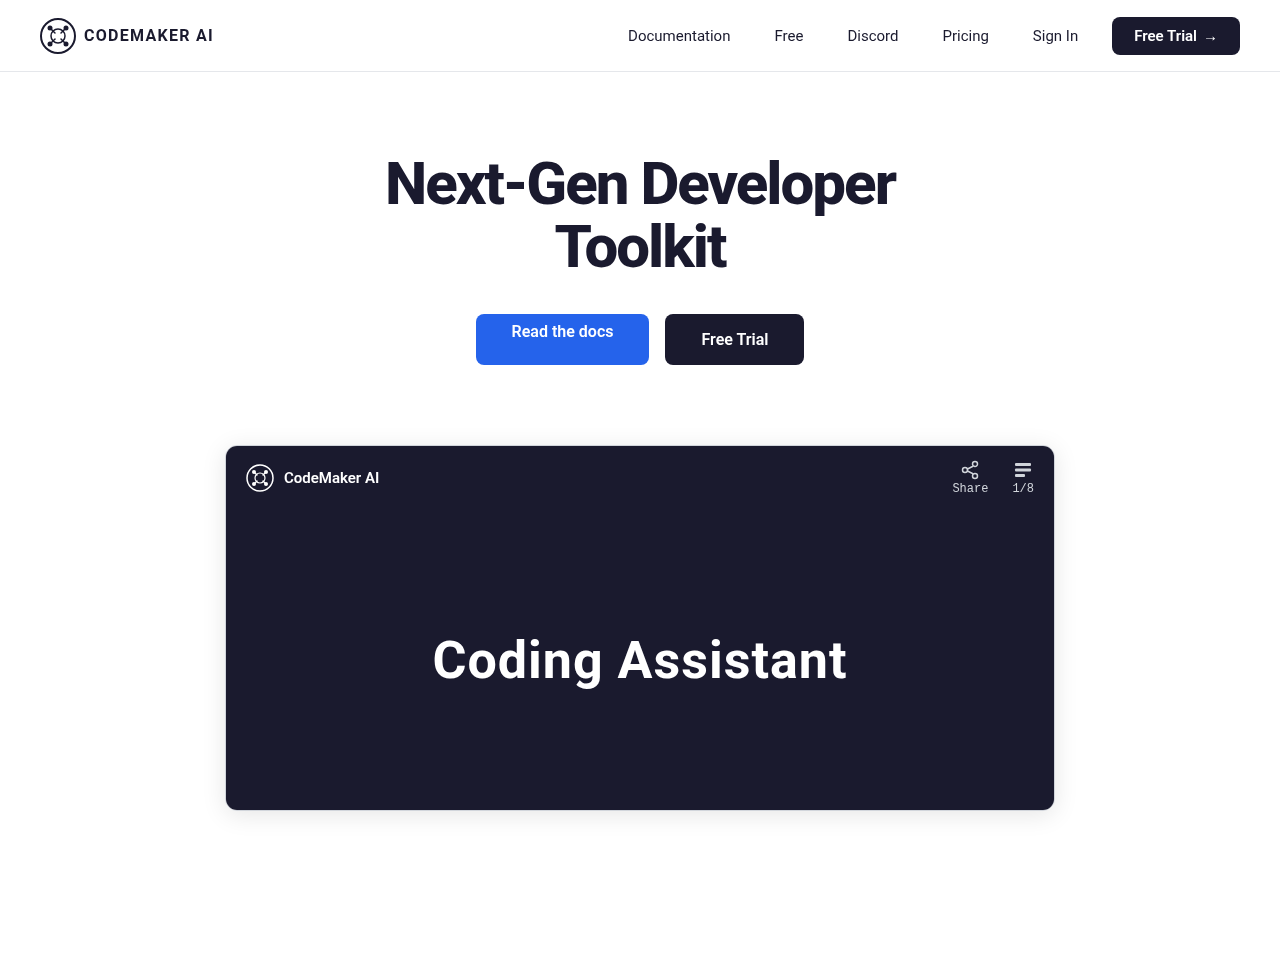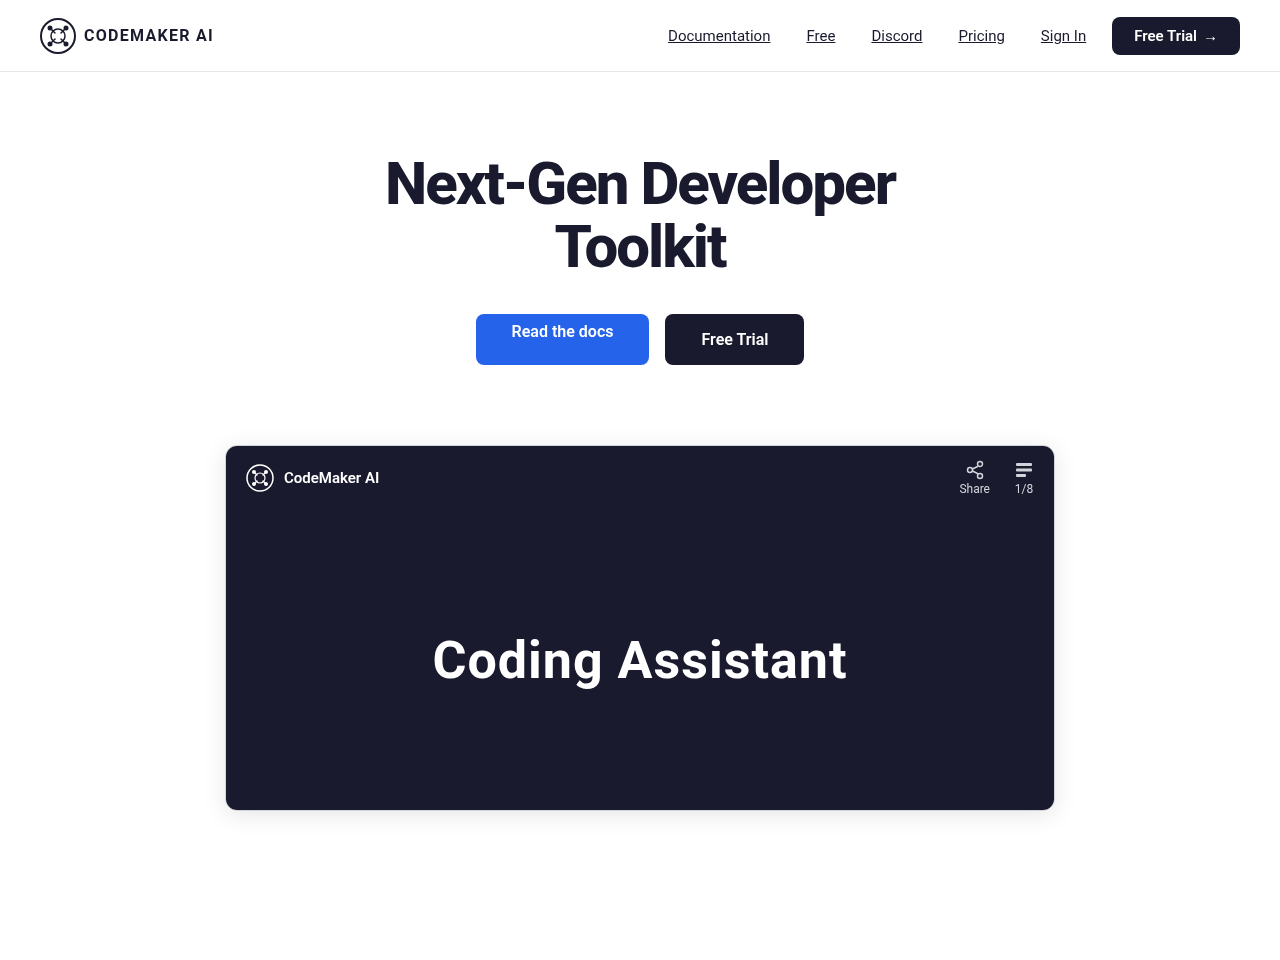--- a/index.html
+++ b/index.html
@@ -41,22 +41,21 @@
     .logo-text {
       font-size: 16px;
       font-weight: 700;
       letter-spacing: 0.08em;
       color: #1a1a2e;
     }
 
     .nav-links {
       display: flex;
       align-items: center;
-      gap: 0;
-      text-decoration: underline;
+      gap: 8px;
     }
 
     .nav-link {
       padding: 8px 18px;
       font-size: 15px;
       color: #1a1a2e;
       text-decoration: none;
       border-radius: 6px;
       cursor: pointer;
       background: none;
@@ -171,20 +170,21 @@
 
     .video-topbar-name {
       font-size: 15px;
       font-weight: 600;
       color: #fff;
     }
 
     .video-topbar-right {
       display: flex;
       gap: 24px;
+      font-family: Liberation Mono, monospace;
     }
 
     .video-topbar-action {
       display: flex;
       flex-direction: column;
       align-items: center;
       gap: 2px;
       font-size: 12px;
       color: #d1d5db;
       cursor: pointer;

